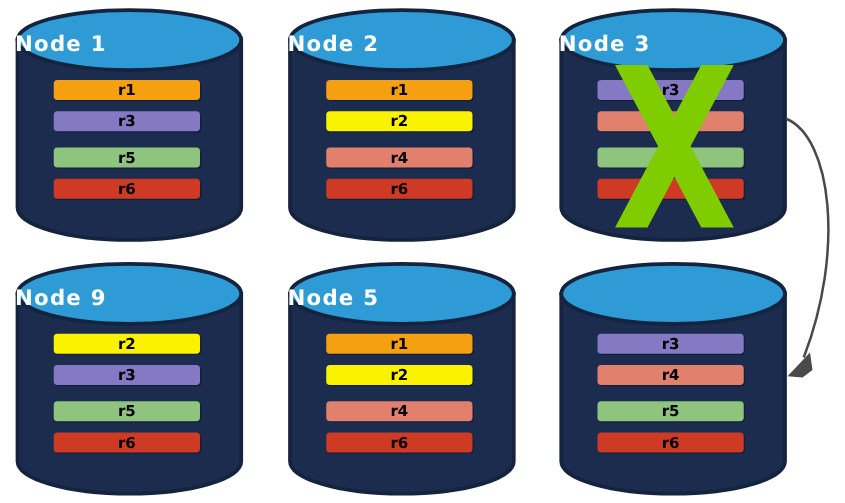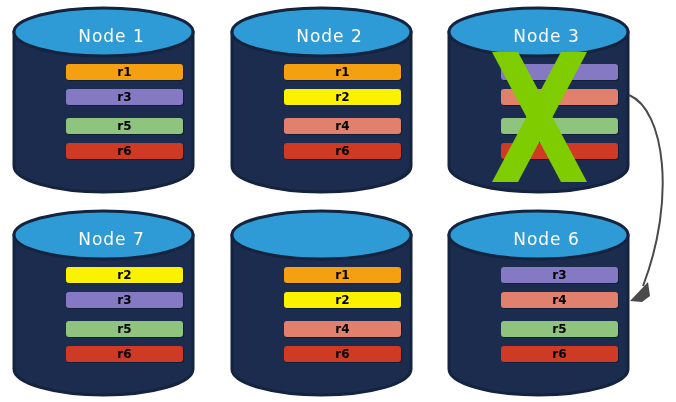--- a/index.html
+++ b/index.html
@@ -6,31 +6,30 @@
   body{width:676px;height:402px;position:relative;overflow:hidden;
        font-family:"DejaVu Sans","Liberation Sans",sans-serif;}
   #stage{position:absolute;left:0;top:0;width:676px;height:402px;}
 
   .node{position:absolute;width:183px;height:190px;}
 
   .cyl-svg{position:absolute;left:0;top:0;width:183px;height:190px;}
 
   .node-title{
     position:absolute;left:0;top:20px;width:199px;
-    text-align:center;color:#ffffff;font-size:17px;font-weight:normal;
+    text-align:left;color:#ffffff;font-size:17px;font-weight:bold;
     letter-spacing:1px;white-space:pre;
   }
 
   .rows{position:absolute;left:0;top:0;width:183px;height:190px;}
   .row{
     position:absolute;left:31px;width:117px;height:16px;
     border-radius:3px;color:#000000;font-size:12px;font-weight:bold;
     text-align:center;line-height:16px;
     box-shadow:1px 1px 0 rgba(0,0,0,0.30);
-    margin-left:23px;
   }
   .row.i0{top:58px;} .row.i1{top:83px;} .row.i2{top:112px;} .row.i3{top:137px;}
 
   .xmark{position:absolute;left:0;top:0;width:183px;height:190px;pointer-events:none;}
   .arrow-layer{position:absolute;left:0;top:0;width:676px;height:402px;pointer-events:none;}
 </style>
 </head>
 <body>
 
 <div id="stage">
@@ -81,48 +80,48 @@
         <polygon points="114,46 140,46 71,176 45,176"></polygon>
       </g>
     </svg>
   </div>
 
   <div class="node" style="left:12px;top:209px;">
     <svg class="cyl-svg" viewBox="0 0 183 190">
       <path d="M2,26 L2,160 A89.5,26 0 0 0 181,160 L181,26 Z" fill="#1B2C4F" stroke="#14233E" stroke-width="3"></path>
       <ellipse cx="91.5" cy="26" rx="89.5" ry="24" fill="#2E9BD6" stroke="#14233E" stroke-width="3"></ellipse>
     </svg>
-    <div class="node-title">Node 7</div>
+    <div class="node-title">Node 9</div>
     <div class="rows">
       <div class="row i0" style="background:#FBF200">r2</div>
       <div class="row i1" style="background:#8579C4">r3</div>
       <div class="row i2" style="background:#8FC47E">r5</div>
       <div class="row i3" style="background:#CF3A24">r6</div>
     </div>
   </div>
 
   <div class="node" style="left:230px;top:209px;">
     <svg class="cyl-svg" viewBox="0 0 183 190">
       <path d="M2,26 L2,160 A89.5,26 0 0 0 181,160 L181,26 Z" fill="#1B2C4F" stroke="#14233E" stroke-width="3"></path>
       <ellipse cx="91.5" cy="26" rx="89.5" ry="24" fill="#2E9BD6" stroke="#14233E" stroke-width="3"></ellipse>
     </svg>
+    <div class="node-title">Node 5</div>
     <div class="rows">
       <div class="row i0" style="background:#F5A011">r1</div>
       <div class="row i1" style="background:#FBF200">r2</div>
       <div class="row i2" style="background:#E0806D">r4</div>
       <div class="row i3" style="background:#CF3A24">r6</div>
     </div>
   </div>
 
   <div class="node" style="left:447px;top:209px;">
     <svg class="cyl-svg" viewBox="0 0 183 190">
       <path d="M2,26 L2,160 A89.5,26 0 0 0 181,160 L181,26 Z" fill="#1B2C4F" stroke="#14233E" stroke-width="3"></path>
       <ellipse cx="91.5" cy="26" rx="89.5" ry="24" fill="#2E9BD6" stroke="#14233E" stroke-width="3"></ellipse>
     </svg>
-    <div class="node-title">Node 6</div>
     <div class="rows">
       <div class="row i0" style="background:#8579C4">r3</div>
       <div class="row i1" style="background:#E0806D">r4</div>
       <div class="row i2" style="background:#8FC47E">r5</div>
       <div class="row i3" style="background:#CF3A24">r6</div>
     </div>
   </div>
 
   <svg class="arrow-layer" viewBox="0 0 676 402">
     <path d="M629,95 C665,110 676,200 643,286" fill="none" stroke="#4A4A4A" stroke-width="2"></path>

